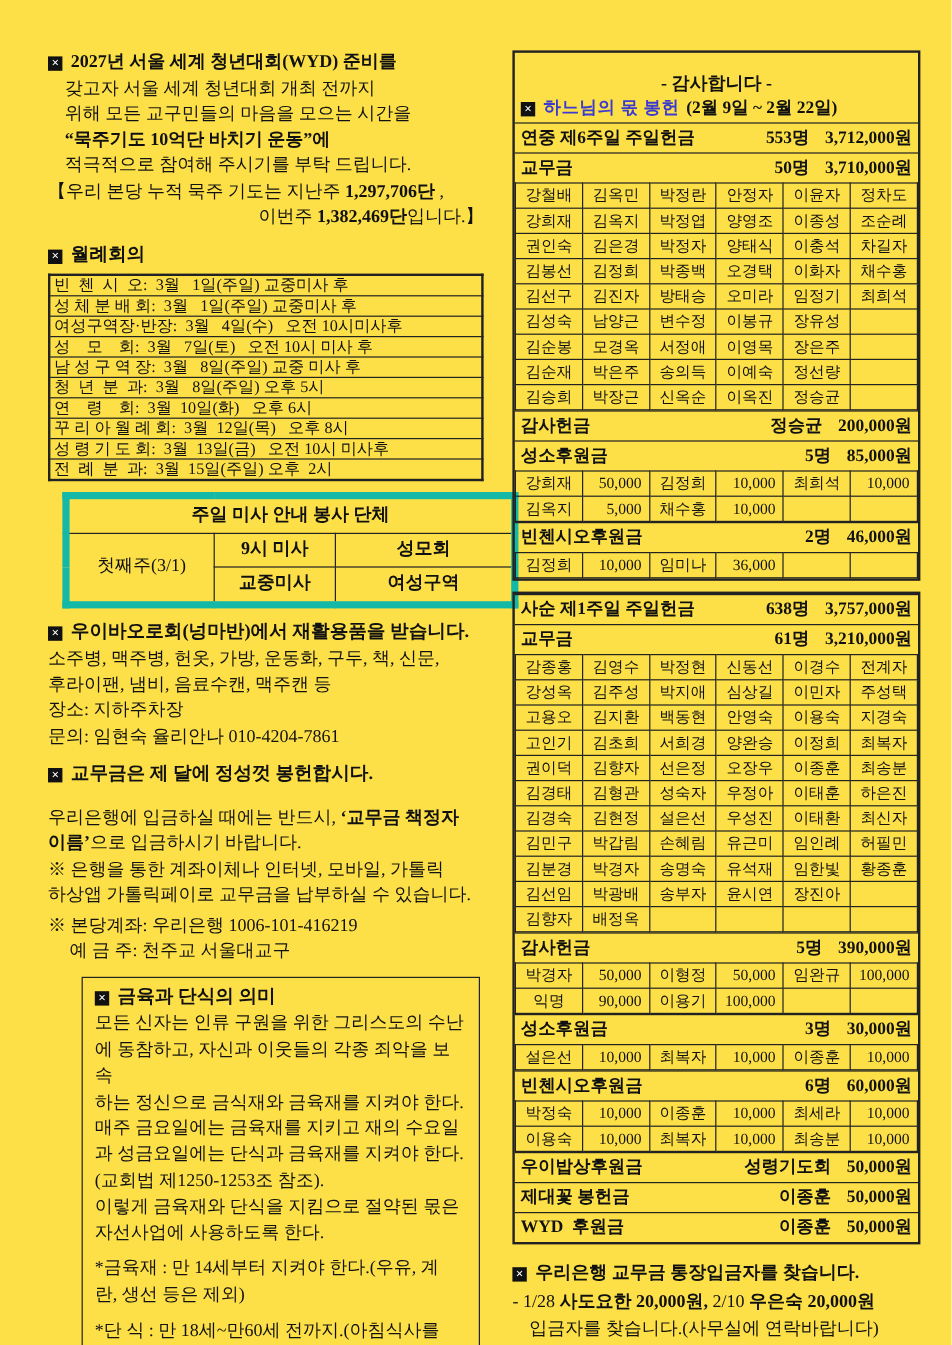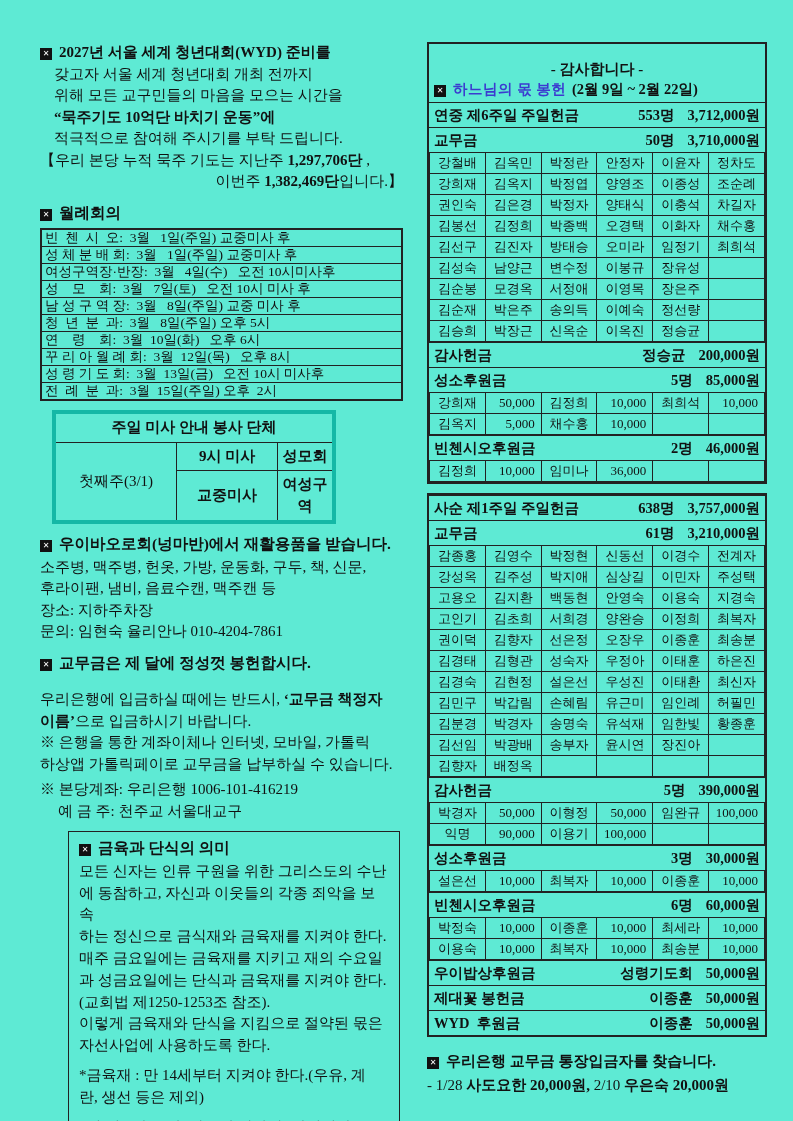--- a/index.html
+++ b/index.html
@@ -1,34 +1,34 @@
 <!DOCTYPE html>
 <html><head>
 <meta charset="utf-8">
 <style>
   html,body{margin:0;padding:0;background:#ffffff;}
-  .page{width:793px;height:1121px;background:#5eead4;color:#111;position:relative;
+  .page{width:793px;height:1121px;background:#fde047;color:#111;position:relative;
         box-sizing:border-box;padding:42px 26px 0 40px;overflow:hidden;
         font-family:"Liberation Serif", serif;}
   .cols{display:flex;gap:24px;}
   .col-left{width:363px;flex:none;font-size:15px;line-height:21.5px;}
   .col-right{width:340px;flex:none;}
   .b{font-weight:bold;}
   .boxicon{display:inline-block;width:12px;height:12px;background:#111;color:#fff;
            font-size:8px;line-height:12px;text-align:center;margin-right:7px;
            vertical-align:1px;font-family:"DejaVu Sans", sans-serif;}
   .heading{font-weight:bold;font-size:15.5px;margin:9px 0 5px;}
   .ind{padding-left:14px;}
   .ind2{padding-left:128px;text-align:right;}
   
   .monthly{width:100%;border-collapse:collapse;border:2px solid #222;margin:3px 0 9px;}
   .monthly td{border:1px solid #222;padding:0 3px;white-space:pre;line-height:16px;
               font-size:13.5px;}
   
-  .mass{border-collapse:collapse;border:4px solid #14b8a6;margin:6px 0 8px 12px;width:284px;
+  .mass{border-collapse:collapse;border:6px solid #14b8a6;margin:6px 0 8px 12px;width:380px;
         font-size:15px;}
   .mass td{border:1px solid #222;text-align:center;padding:3px 4px;font-weight:bold;}
   .mass td.week{font-weight:normal;width:112px;}
   .mass td.c2{width:92px;}
   
   .fastbox{border:1.5px solid #222;margin:9px 0 0 28px;width:332px;box-sizing:border-box;
            padding:5px 10px 8px;font-size:15px;line-height:21.8px;}
   .fastbox .heading{margin:0 0 2px;}
   .para{margin-top:8px;}
   
@@ -488,17 +488,18 @@
           <div class="drow">
             <span class="lbl">WYD  후원금</span>
             <span class="c1">이종훈</span>
             <span>50,000원</span>
           </div>
         </div>
 
       <section class="notice">
         <div class="t"><span class="boxicon">✕</span><span>우리은행 교무금 통장입금자를 찾습니다.</span></div>
         <div><span>- 1/28 </span><span class="b">사도요한 20,000원,</span><span> 2/10 </span><span class="b">우은숙 20,000원</span></div>
+        <div class="l3">입금자를 찾습니다.(사무실에 연락바랍니다)</div>
       </section>
 
     </div>
   </div>
 </div>
 
 </body></html>

